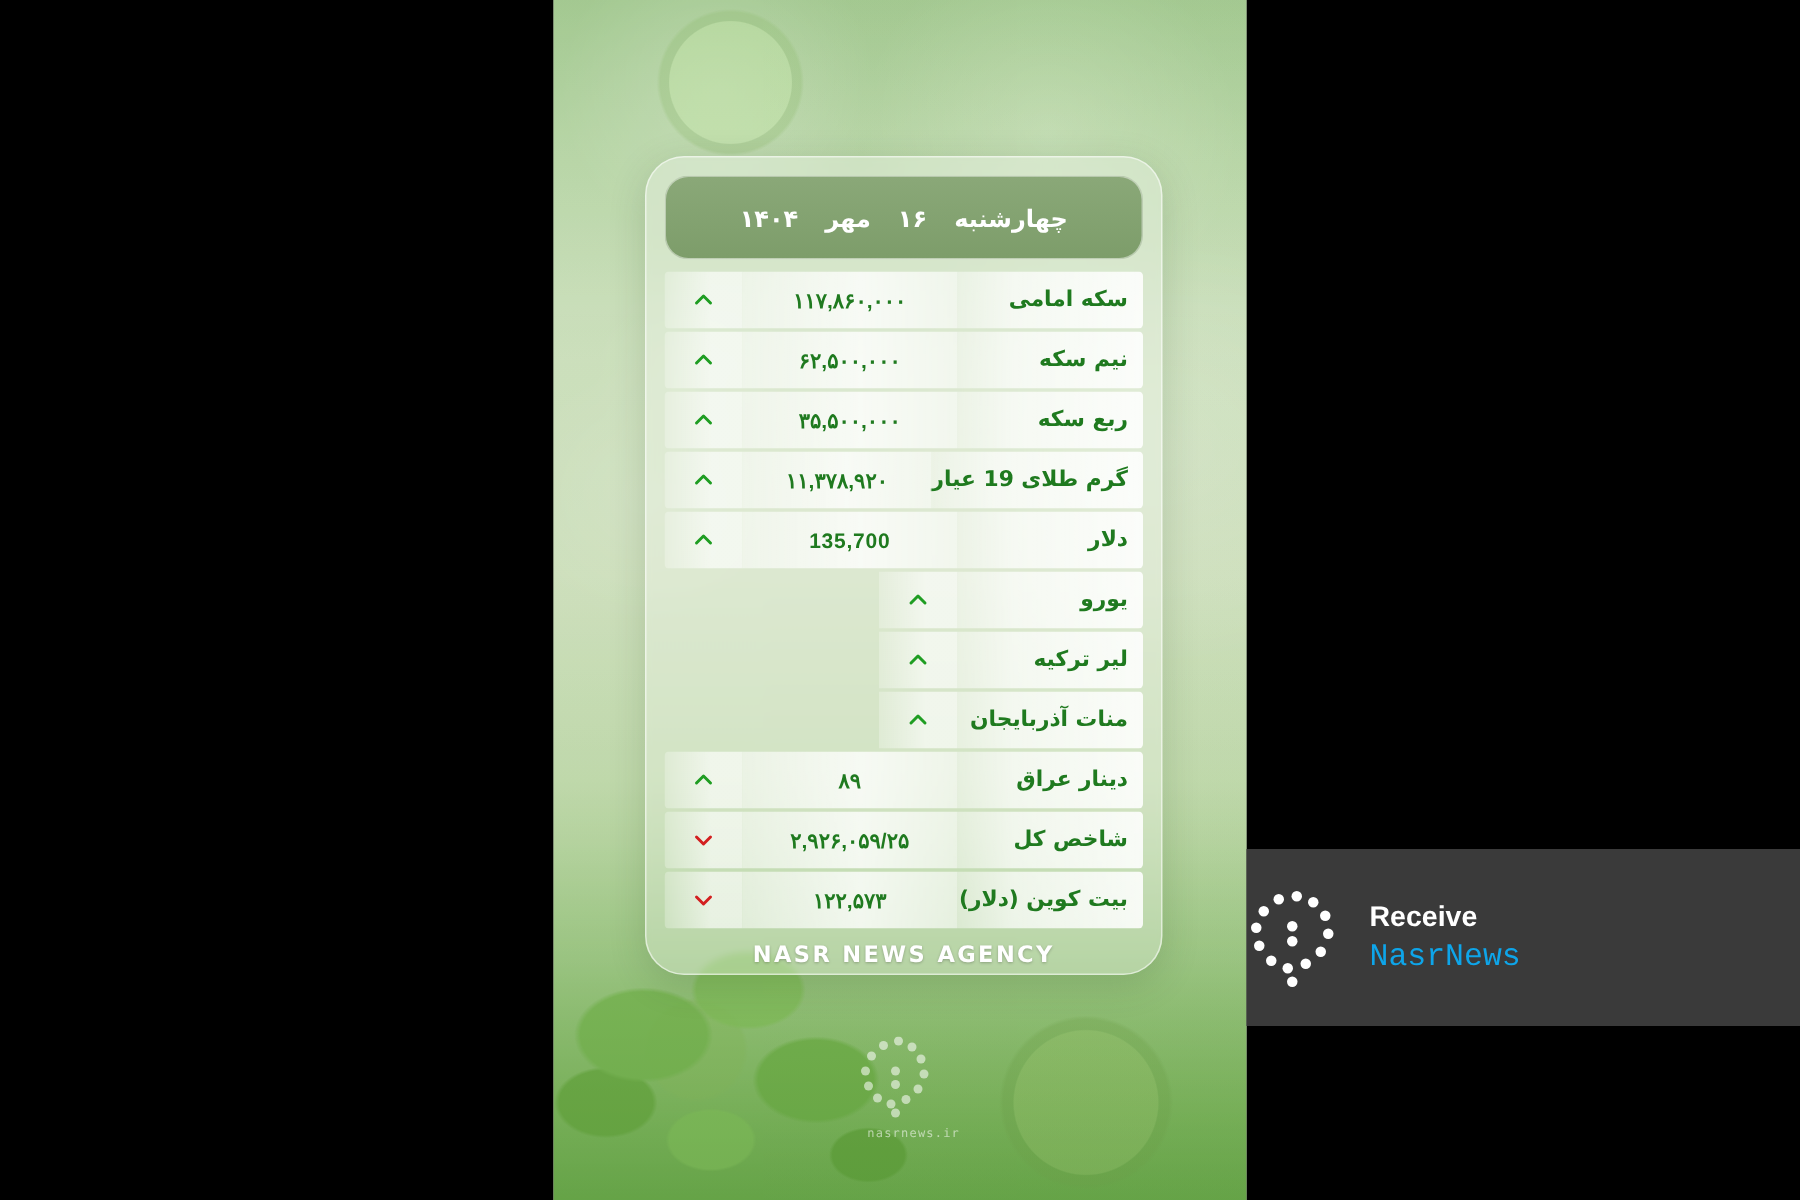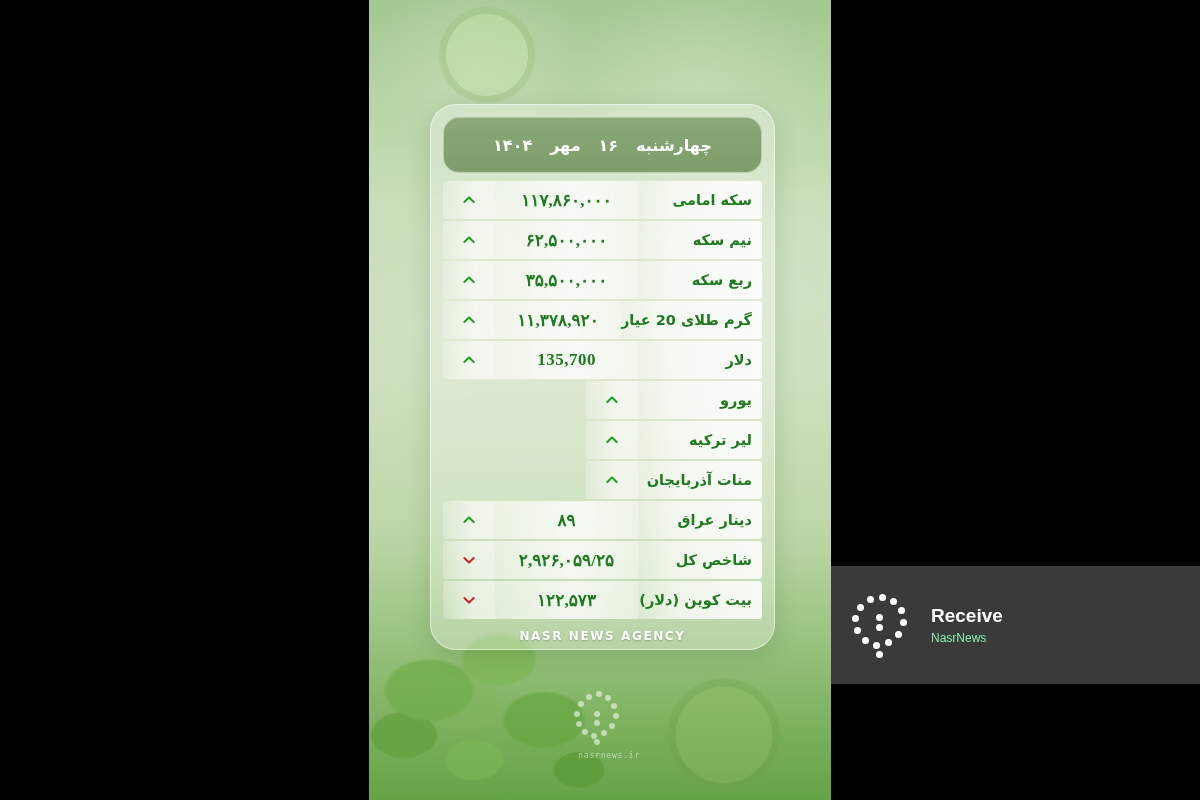--- a/index.html
+++ b/index.html
@@ -169,24 +169,24 @@
     font-family: "DejaVu Sans", sans-serif;
   }
 
   .cell-value {
     flex: 1 1 auto;
     display: flex;
     align-items: center;
     justify-content: center;
     background: linear-gradient(270deg, rgba(255,255,255,.62) 0%, rgba(255,255,255,.80) 45%, rgba(255,255,255,.55) 100%);
     color: #1f7a1f;
-    font-size: 17px;
+    font-size: 14px;
     font-weight: bold;
     letter-spacing: .5px;
-    font-family: Liberation Serif, serif;
+    font-family: Liberation Sans, sans-serif;
   }
 
   .cell-arrow {
     flex: 0 0 52px;
     display: flex;
     align-items: center;
     justify-content: center;
     background: linear-gradient(90deg, rgba(255,255,255,.25) 0%, rgba(255,255,255,.65) 60%);
   }
   .chev { width: 16px; height: 16px; display: block; }
@@ -194,62 +194,61 @@
   .chev.down{ color: #d32020; }
 
   .card-footer {
     flex: 0 0 auto;
     height: 34px;
     display: flex;
     align-items: center;
     justify-content: center;
   }
   .card-footer span {
-    font-size: 12px;
+    font-size: 15px;
     letter-spacing: 1.6px;
     color: #ffffff;
     font-weight: bold;
     font-family: "DejaVu Sans", sans-serif;
     text-shadow: 0 1px 2px rgba(0,0,0,.25);
   }
 
   
   #banner {
     position: absolute;
     left: 831px;
     top: 566px;
     width: 369px;
     height: 118px;
     background: #3a3a3a;
     display: flex;
     align-items: center;
-    padding-left: 18px;
     gap: 16px;
   }
   .banner-logo {
     width: 66px; height: 66px;
     position: relative;
     flex: 0 0 auto;
   }
   .banner-logo span {
     position: absolute;
     width: 7px; height: 7px; border-radius: 50%;
     background: #ffffff;
   }
   .banner-text { display: flex; flex-direction: column; gap: 4px; }
   .banner-title {
     color: #ffffff;
     font-size: 19px;
     font-weight: bold;
     font-family: "Liberation Sans", sans-serif;
   }
   .banner-sub {
-    color: #86efac;
-    font-size: 12px;
-    font-family: Liberation Sans, sans-serif;
+    color: #0ea5e9;
+    font-size: 21px;
+    font-family: Liberation Mono, monospace;
   }
 </style>
 </head>
 <body>
 
 <div id="stage">
 
   <div id="poster">
     <div class="bg-layer bg-base"></div>
     <div class="bg-layer bg-bill"></div>
@@ -292,21 +291,21 @@
           <div class="cell-name">ربع سکه</div>
           <div class="cell-value">۳۵,۵۰۰,۰۰۰</div>
           <div class="cell-arrow">
             <svg class="chev up" viewBox="0 0 24 24" fill="none" stroke="currentColor" stroke-width="3" stroke-linecap="round" stroke-linejoin="round">
                 <polyline points="5,15 12,8 19,15"></polyline>
               </svg>
           </div>
         </div>
 
         <div class="row">
-          <div class="cell-name">گرم طلای 20 عیار</div>
+          <div class="cell-name">گرم طلای 19 عیار</div>
           <div class="cell-value">۱۱,۳۷۸,۹۲۰</div>
           <div class="cell-arrow">
             <svg class="chev up" viewBox="0 0 24 24" fill="none" stroke="currentColor" stroke-width="3" stroke-linecap="round" stroke-linejoin="round">
                 <polyline points="5,15 12,8 19,15"></polyline>
               </svg>
           </div>
         </div>
 
         <div class="row">
           <div class="cell-name">دلار</div>

